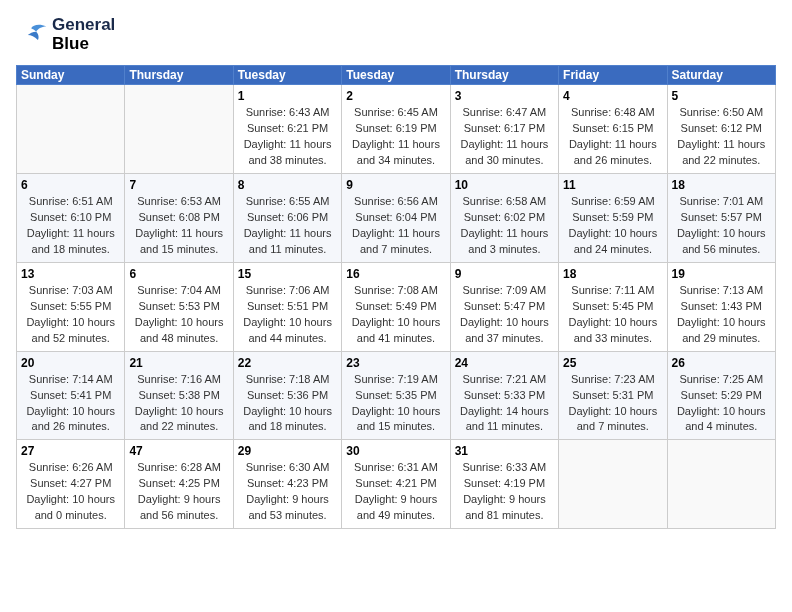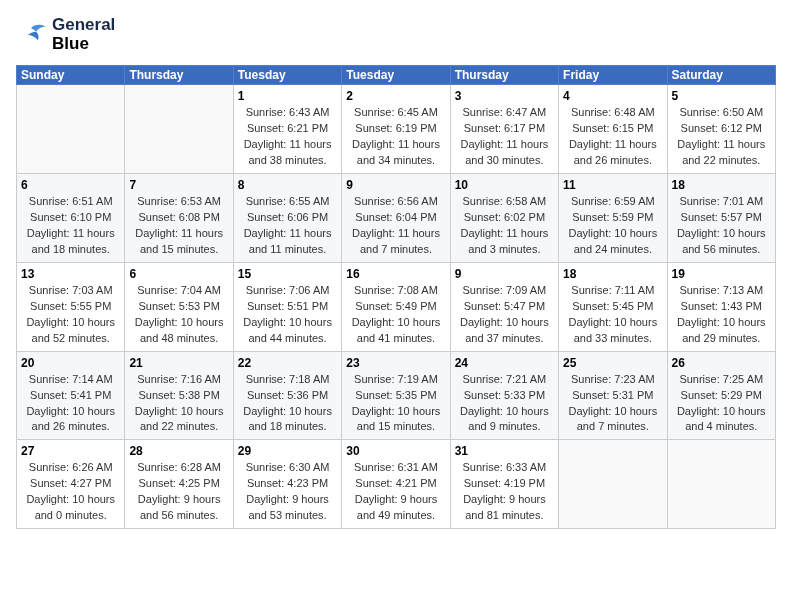--- a/index.html
+++ b/index.html
@@ -300,21 +300,21 @@
           <div>Sunrise: 7:19 AM</div>
           <div>Sunset: 5:35 PM</div>
           <div>Daylight: 10 hours and 15 minutes.</div>
         </div>
         </td>
         <td>
           <span class="day-num">24</span>
         <div class="day-info">
           <div>Sunrise: 7:21 AM</div>
           <div>Sunset: 5:33 PM</div>
-          <div>Daylight: 10 hours and 9 minutes.</div>
+          <div>Daylight: 14 hours and 11 minutes.</div>
         </div>
         </td>
         <td>
           <span class="day-num">25</span>
         <div class="day-info">
           <div>Sunrise: 7:23 AM</div>
           <div>Sunset: 5:31 PM</div>
           <div>Daylight: 10 hours and 7 minutes.</div>
         </div>
         </td>
@@ -330,21 +330,21 @@
       <tr>
         <td>
           <span class="day-num">27</span>
         <div class="day-info">
           <div>Sunrise: 6:26 AM</div>
           <div>Sunset: 4:27 PM</div>
           <div>Daylight: 10 hours and 0 minutes.</div>
         </div>
         </td>
         <td>
-          <span class="day-num">28</span>
+          <span class="day-num">47</span>
         <div class="day-info">
           <div>Sunrise: 6:28 AM</div>
           <div>Sunset: 4:25 PM</div>
           <div>Daylight: 9 hours and 56 minutes.</div>
         </div>
         </td>
         <td>
           <span class="day-num">29</span>
         <div class="day-info">
           <div>Sunrise: 6:30 AM</div>

